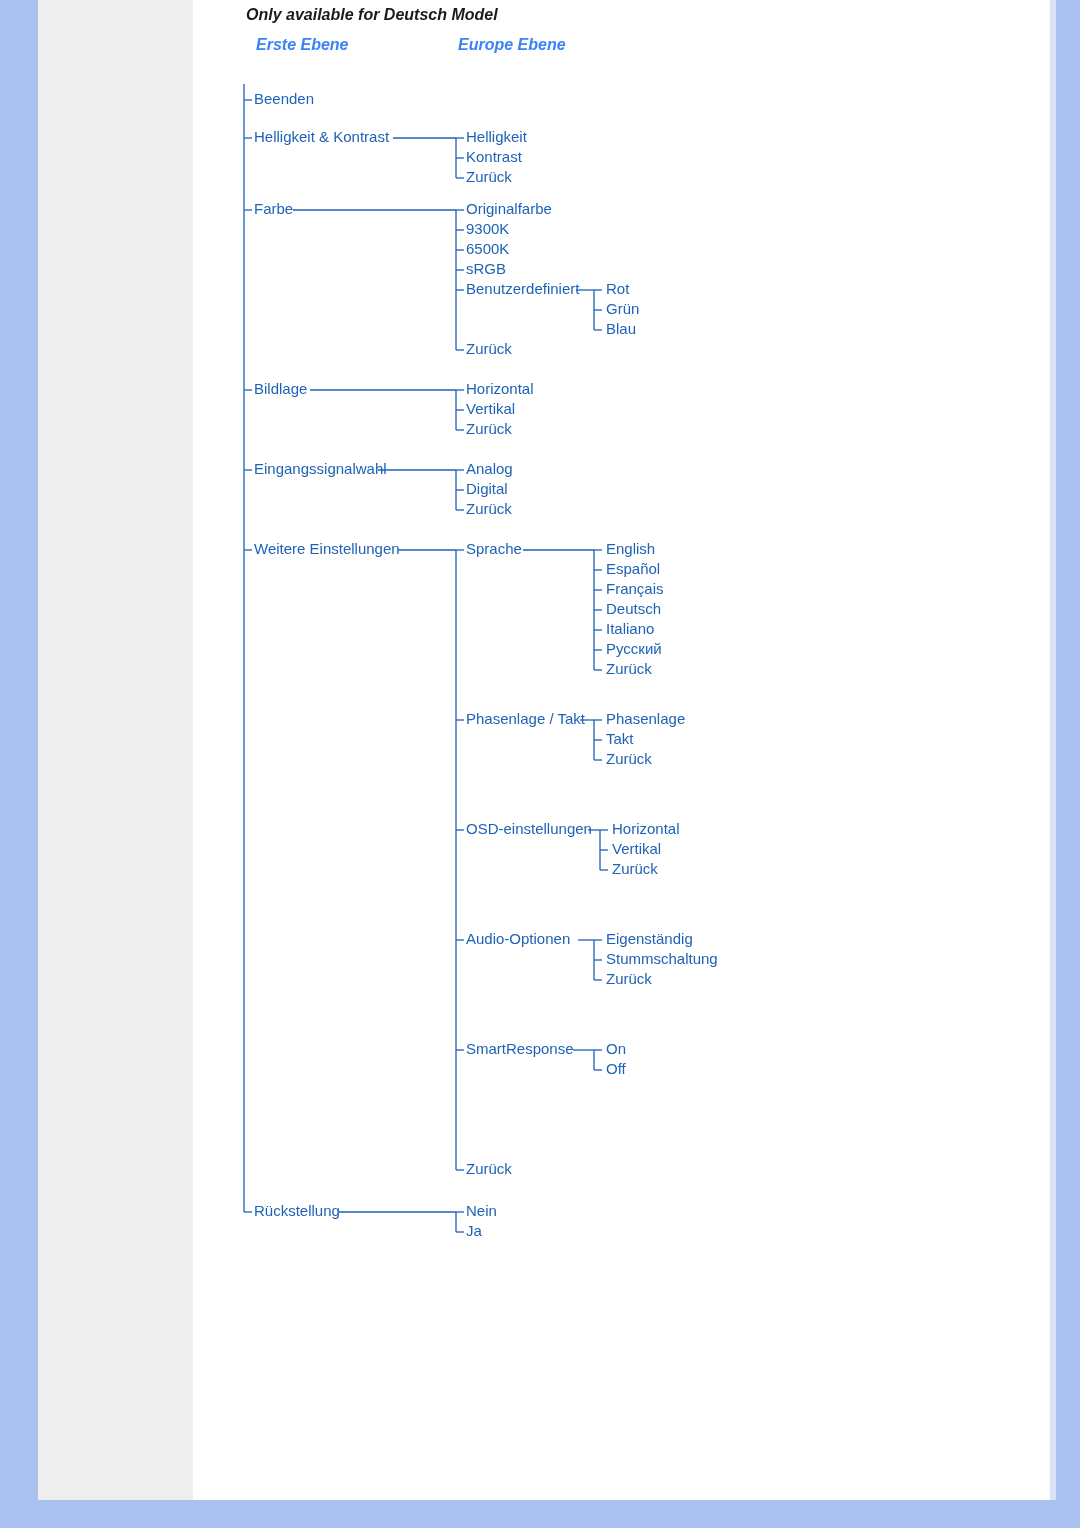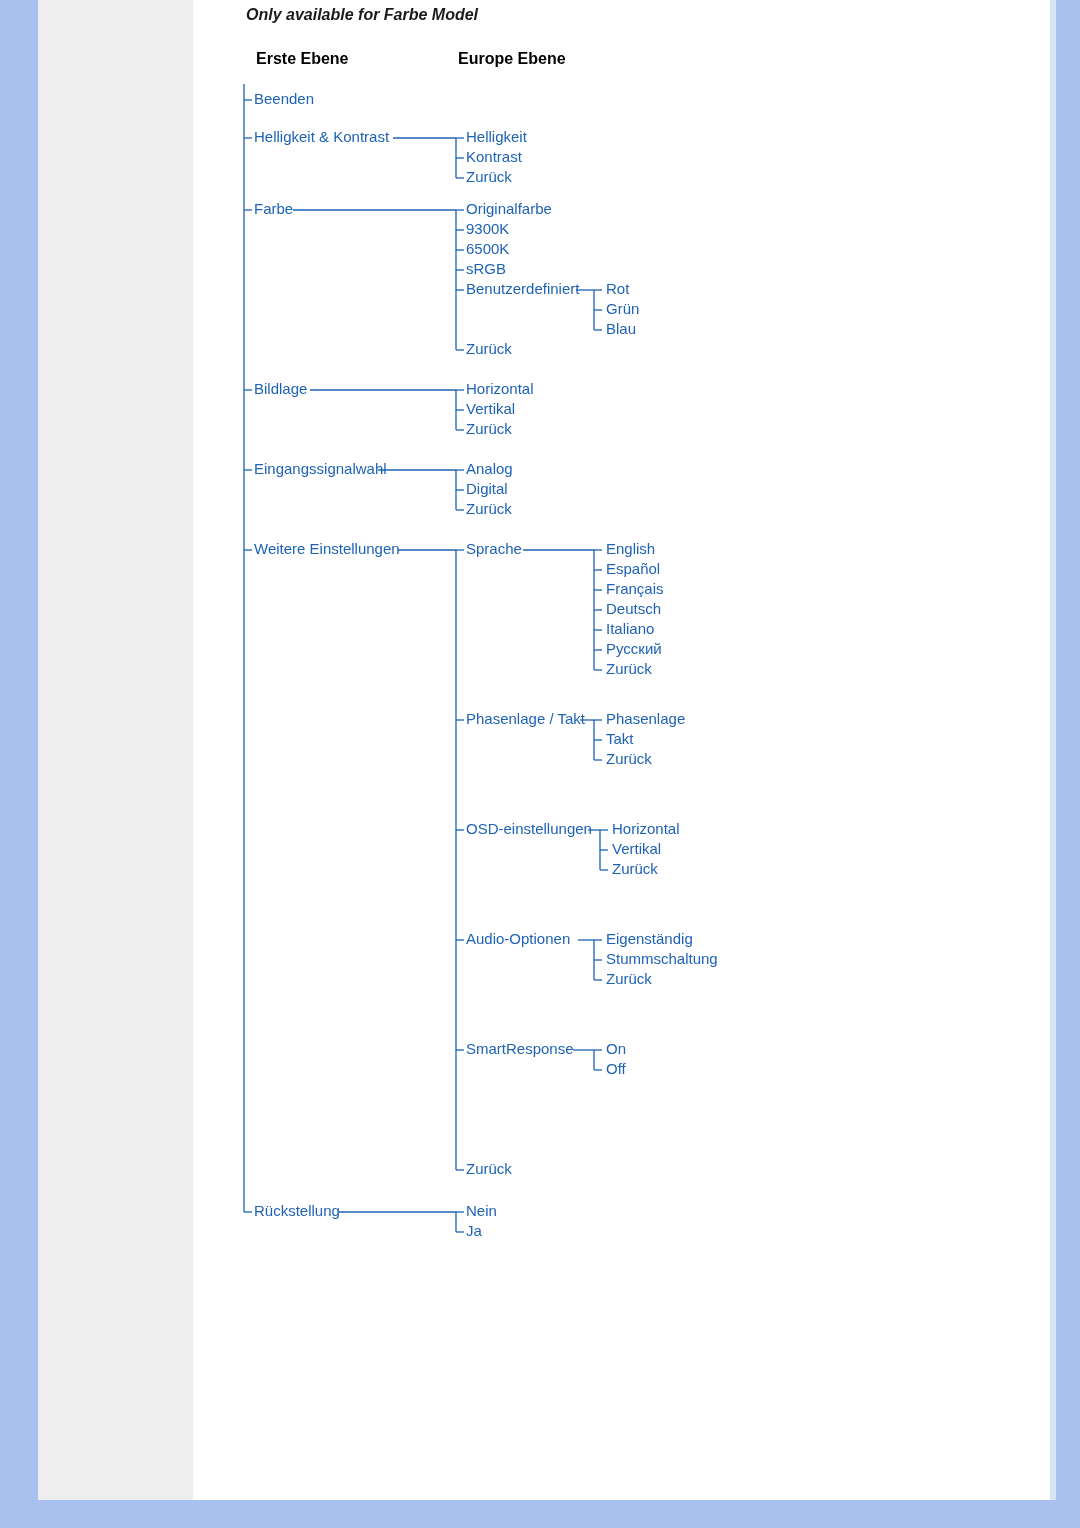--- a/index.html
+++ b/index.html
@@ -24,23 +24,23 @@
   .title{
     position:absolute;
     left:208px; top:6px;
     font-style:italic;
     font-weight:600;
     color:#1b1b1b;
   }
   .hdr{
     position:absolute;
     top:36px;
+    font-style:italic;
     font-weight:600;
-    color:#000000;
-    margin-top:14px;
+    color:#3b82f6;
   }
   .hdr.c1{left:218px;}
   .hdr.c2{left:420px;}
   svg.diagram{
     position:absolute;
     left:200px; top:70px;
     width:640px; height:1220px;
   }
   svg.diagram text{
     font-family:"Segoe UI",Arial,sans-serif;
@@ -48,21 +48,21 @@
     fill:#1e62b6;
     dominant-baseline:middle;
   }
   svg.diagram line{stroke:#1e62b6;stroke-width:1.3;}
 </style>
 </head>
 <body>
 
 <div class="page-frame">
   <div class="left-gutter"></div>
-  <div class="title">Only available for Farbe Model</div>
+  <div class="title">Only available for Deutsch Model</div>
   <div class="hdr c1">Erste Ebene</div>
   <div class="hdr c2">Europe Ebene</div>
 
   <svg class="diagram" viewBox="0 0 640 1220">
 
     <line x1="6" y1="14" x2="6" y2="1142"></line>
 
     <line x1="6" y1="30" x2="14" y2="30"></line>
     <text x="16" y="30">Beenden</text>
 

